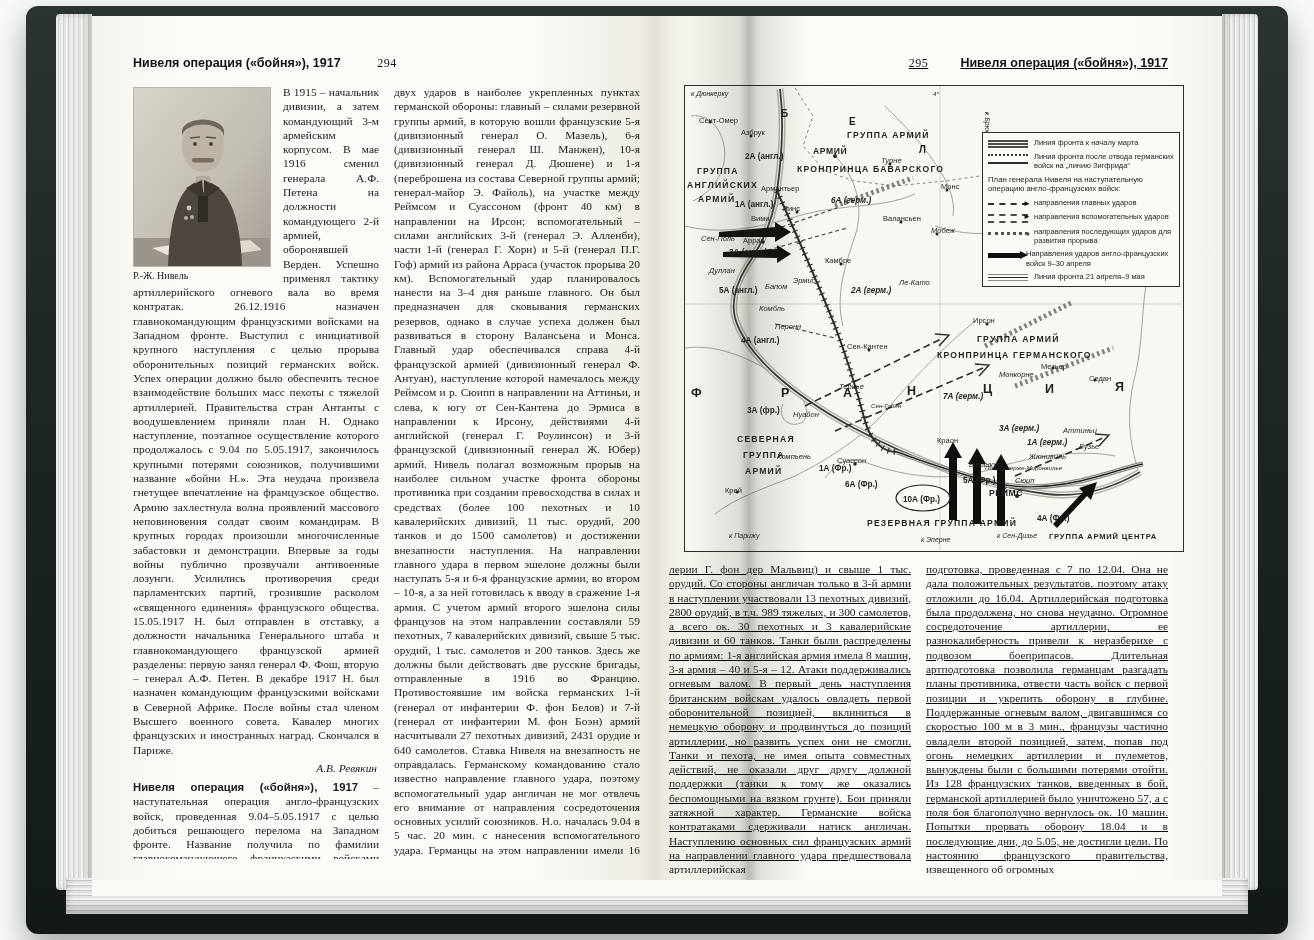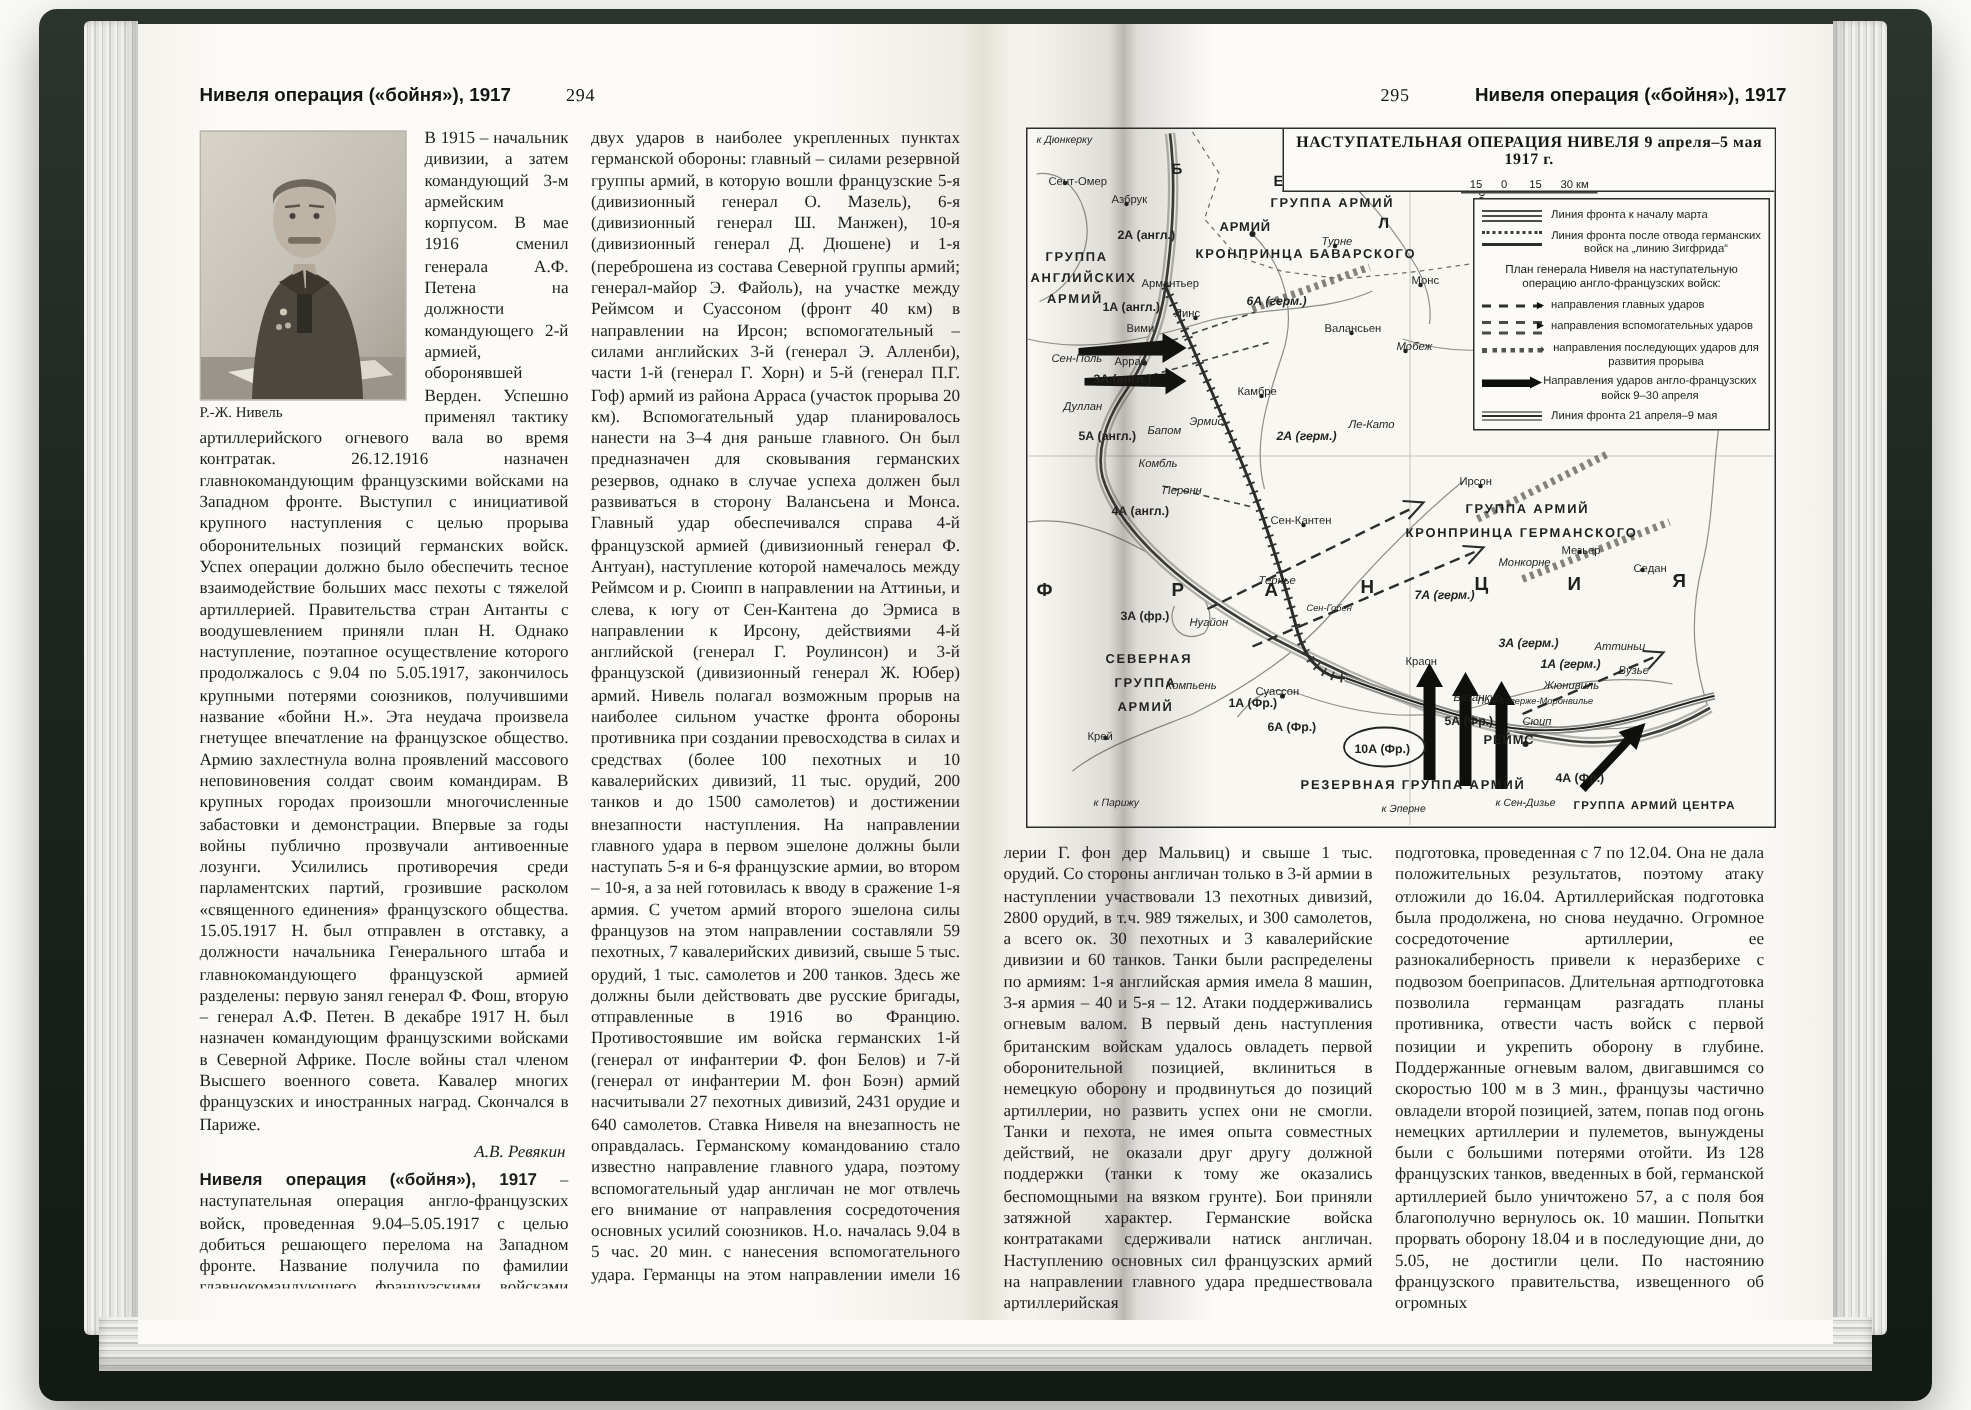--- a/index.html
+++ b/index.html
@@ -21,22 +21,22 @@
   .edge-b{left:66px;top:878px;width:1182px;height:36px;
      background:repeating-linear-gradient(180deg,#f0f0ee 0 2px,#c6c6c2 2px 3px,#e2e2df 3px 5px);
      box-shadow:inset 0 -6px 8px rgba(0,0,0,.22);}
 
   .paper{position:absolute;left:92px;top:16px;width:1130px;height:880px;background:#fbfaf6;}
   .gutter{position:absolute;left:597px;top:0;width:120px;height:864px;pointer-events:none;
      background:linear-gradient(90deg,rgba(0,0,0,0) 0%,rgba(60,55,45,.14) 42%,rgba(40,35,28,.30) 50%,rgba(60,55,45,.14) 58%,rgba(0,0,0,0) 100%);}
   .page{position:absolute;top:0;height:864px;box-sizing:border-box;}
   .page-l{left:0;width:565px;padding:40px 16px 0 41px;
      background:linear-gradient(90deg,#f4f2ec 0%,#fbfaf6 10%,#fcfbf7 78%,#efece5 97%,#e3dfd6 100%);}
-  .page-r{left:565px;width:565px;padding:40px 31px 0 12px;
-     background:linear-gradient(90deg,#e6e2d9 0%,#f3f1ea 3%,#fcfbf7 20%,#fbfaf6 90%,#f2f0ea 100%);}
+  .page-r{left:565px;width:565px;padding:40px 54px 0 12px;
+     background:linear-gradient(90deg,#e6e2d9 0%,#f3f1ea 3%,#fcfbf7 20%,#fbfaf6 90%,#f2f0ea 100%);text-decoration:underline;}
 
   
   .page-head{display:grid;grid-template-columns:1fr auto 1fr;align-items:baseline;
      font-family:"Liberation Sans",sans-serif;font-weight:bold;font-size:12.5px;color:#141414;
      margin-bottom:14px;}
   .page-num{font-family:"Liberation Serif",serif;font-weight:normal;font-size:12px;
      justify-self:center;letter-spacing:.5px;}
   .head-title-l{justify-self:start;}
   .head-title-r{justify-self:end;}
 
@@ -77,21 +77,21 @@
   .map-titlebox{position:absolute;left:170px;top:0;right:0;height:42px;background:#fbfaf6;
      border-left:1.2px solid #2e2e2c;border-bottom:1.2px solid #2e2e2c;box-sizing:border-box;
      text-align:center;padding-top:4px;}
   .map-title{font-family:"Liberation Serif",serif;font-weight:bold;font-size:10.6px;
      letter-spacing:.4px;color:#161614;}
   .map-scale{font-family:"Liberation Sans",sans-serif;font-size:7.5px;color:#222;
      white-space:pre;margin-top:3px;display:inline-block;border-bottom:1px solid #444;padding:0 6px 1px 6px;}
 
   .map-legend{position:absolute;right:3px;top:46px;width:198px;background:#fbfaf6;
      border:1px solid #2e2e2c;box-sizing:border-box;padding:5px 5px 4px 5px;}
-  .legend-row{display:flex;align-items:flex-start;margin-bottom:4px;text-align:center;}
+  .legend-row{display:flex;align-items:flex-start;margin-bottom:4px;}
   .legend-row:last-child{margin-bottom:1px;}
   .legend-label{font-family:"Liberation Sans",sans-serif;font-size:7.5px;line-height:1.25;color:#1d1d1b;}
   .legend-note .legend-label{font-size:7.8px;}
   .sym{flex:none;width:40px;margin-right:6px;position:relative;height:12px;}
   .sym-march{height:8px;margin-top:2px;background:repeating-linear-gradient(180deg,#4c4c48 0 1.6px,transparent 1.6px 3.2px);}
   .sym-siegfried{height:6px;margin-top:2px;border-top:2px dotted #3c3c38;border-bottom:2.6px solid #2e2e2c;}
   .sym-main{height:0;margin-top:5px;border-top:2.6px dashed #2e2e2c;}
   .sym-main::after{content:"►";position:absolute;right:-3px;top:-6.5px;font-size:8px;color:#111;}
   .sym-aux{height:5px;margin-top:2px;border-top:2px dashed #4a4a46;border-bottom:2px dashed #4a4a46;}
   .sym-aux::after{content:"►";position:absolute;right:-3px;top:-3.5px;font-size:8px;color:#111;}
@@ -346,24 +346,20 @@
             <span class="mlabel city-i" style="left: 394px; top: 356px;">Вузье</span>
             <span class="mlabel city-i" style="left: 344px; top: 366px;">Жюнивиль</span>
             <span class="mlabel city-sm" style="left: 300px; top: 378px;">Пон-Фаверже-Моронвилье</span>
             <span class="mlabel city-i" style="left: 330px; top: 390px;">Сюип</span>
             <span class="mlabel dir" style="left: 44px; top: 446px;">к Парижу</span>
             <span class="mlabel dir" style="left: 236px; top: 450px;">к Эперне</span>
             <span class="mlabel dir" style="left: 312px; top: 446px;">к Сен-Дизье</span>
             <span class="mlabel dir" style="left: 404px; top: 136px;">к Намюру</span>
             <span class="mlabel city-sm" style="left: 248px; top: 4px;">4°</span>
           </div>
-        <div class="map-titlebox">
-          <div class="map-title">НАСТУПАТЕЛЬНАЯ ОПЕРАЦИЯ НИВЕЛЯ 9 апреля–5 мая 1917 г.</div>
-          <div class="map-scale">15      0       15      30 км</div>
-        </div>
         <div class="map-legend" id="map-legend">
             <div class="legend-row">
               <span class="sym sym-march"></span>
               <span class="legend-label">Линия фронта к началу марта</span>
             </div>
             <div class="legend-row">
               <span class="sym sym-siegfried"></span>
               <span class="legend-label">Линия фронта после отвода германских войск на „линию Зигфрида“</span>
             </div>
             <div class="legend-row legend-note">

